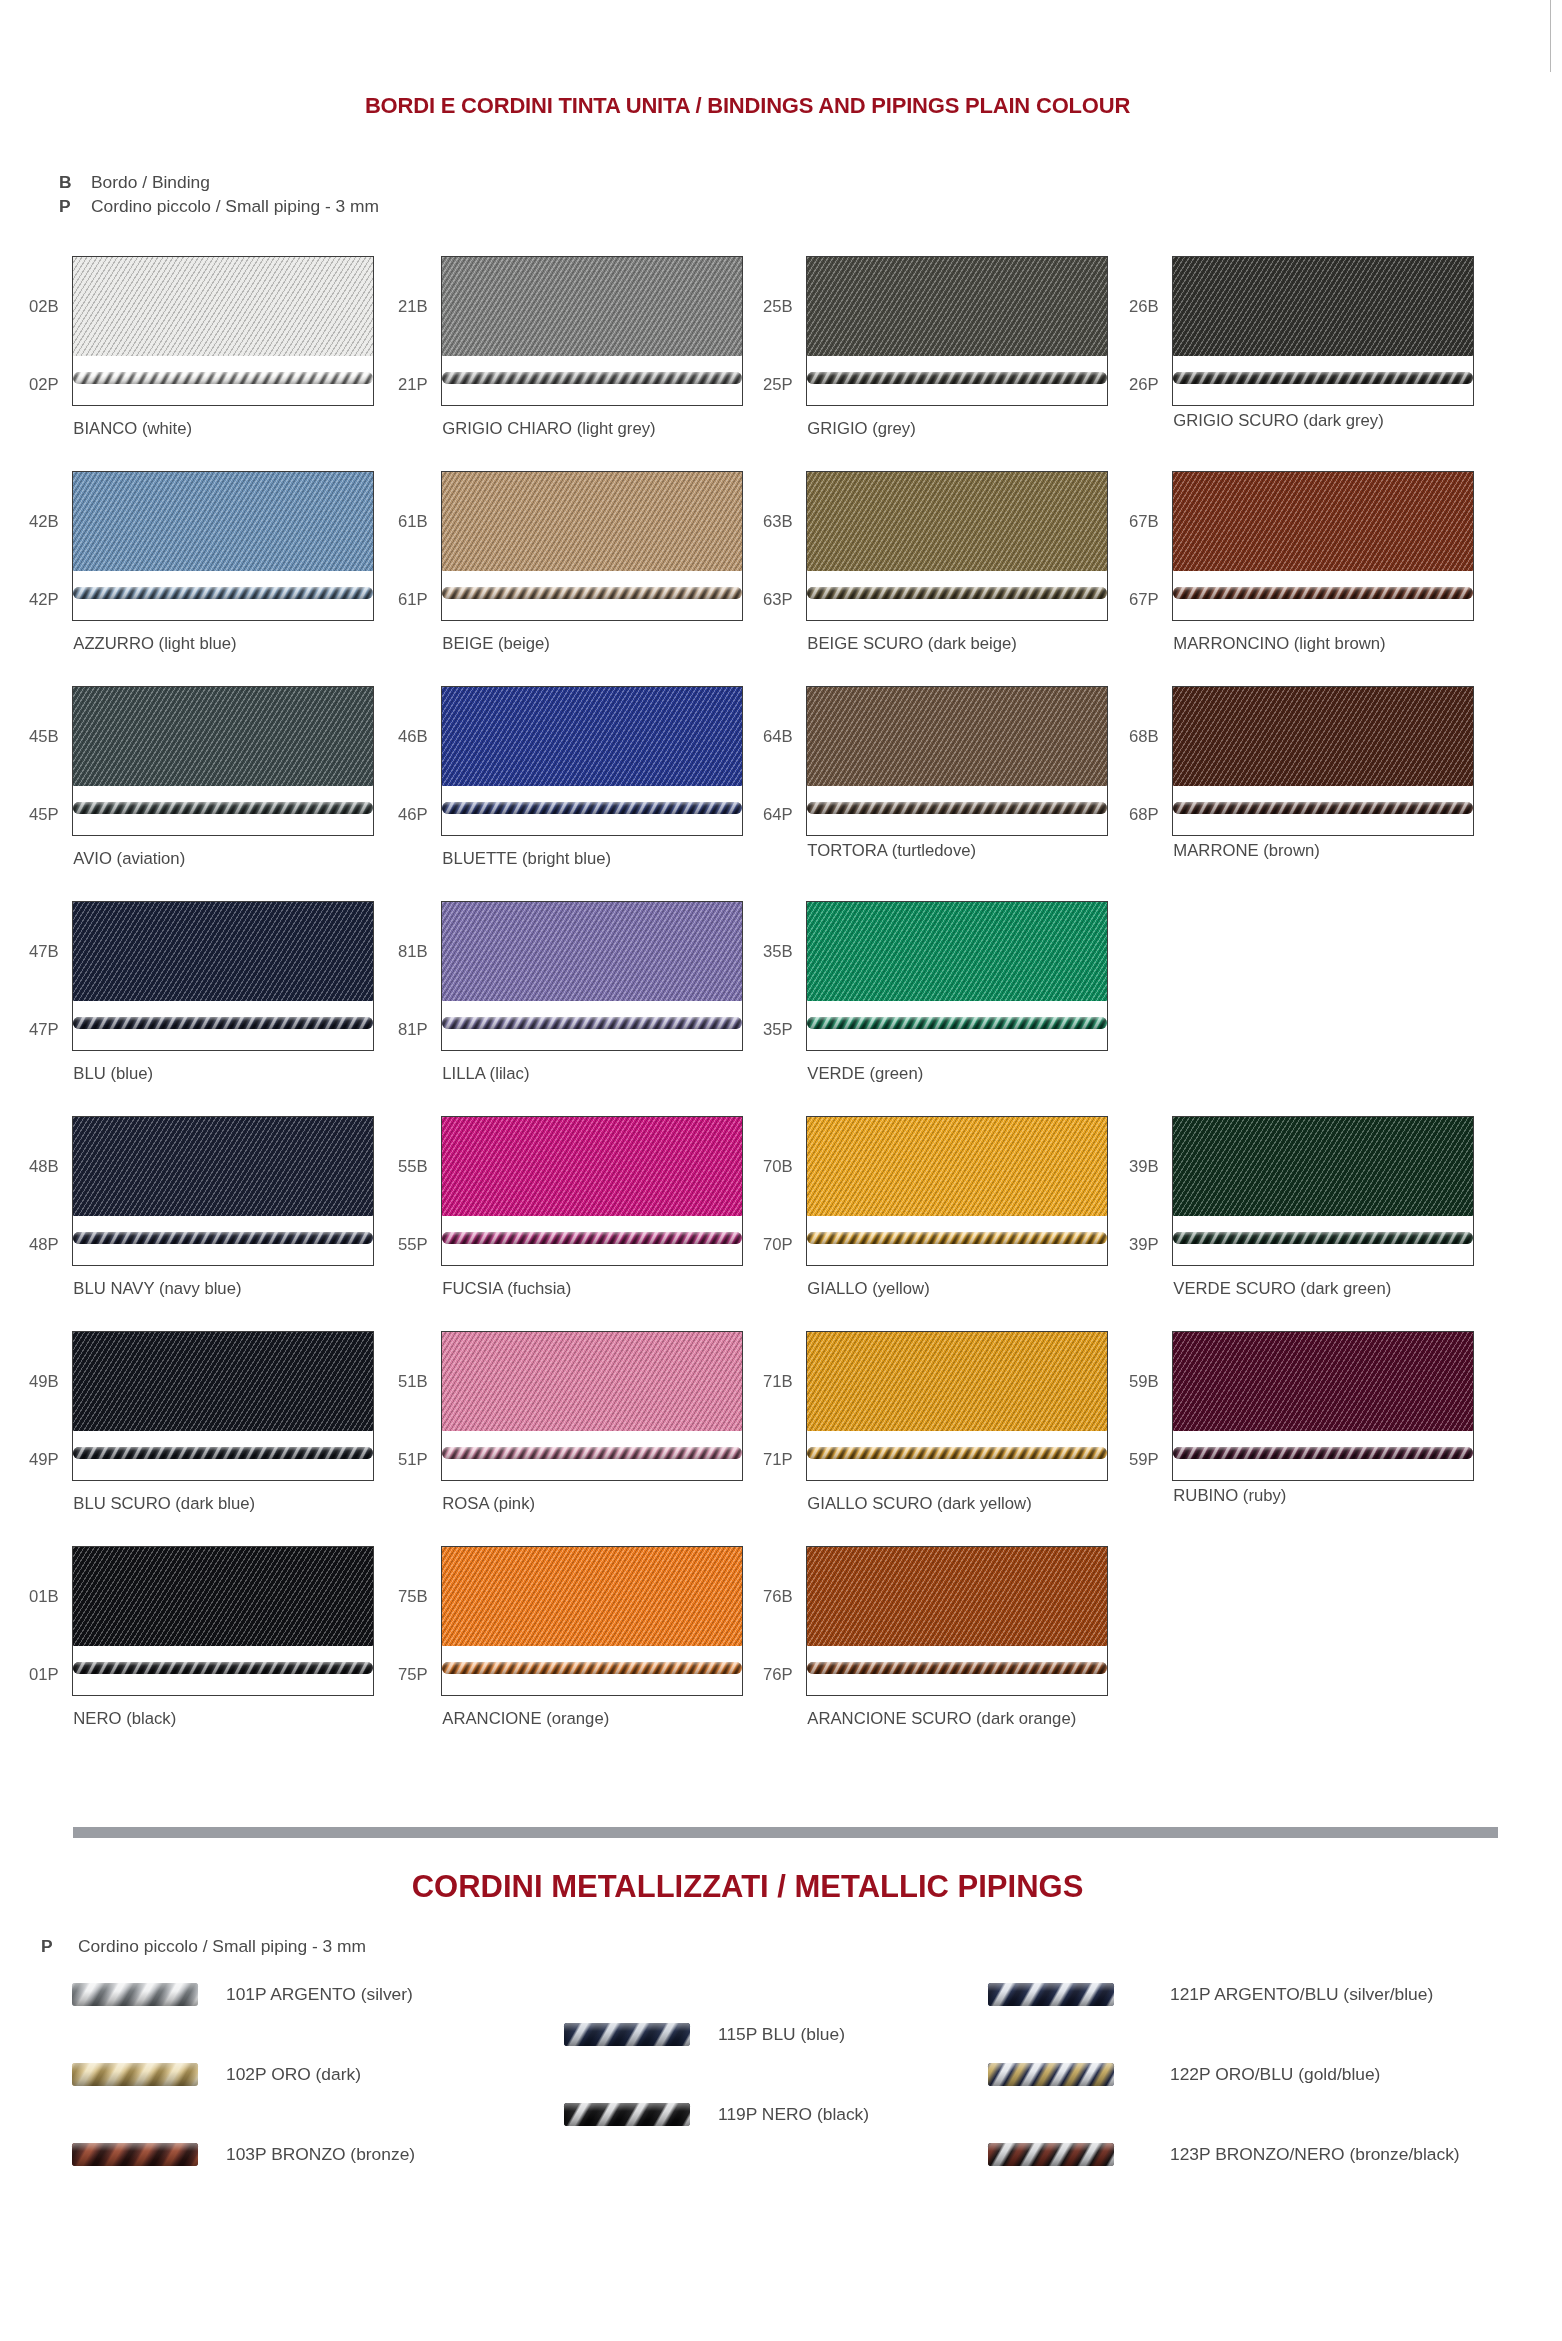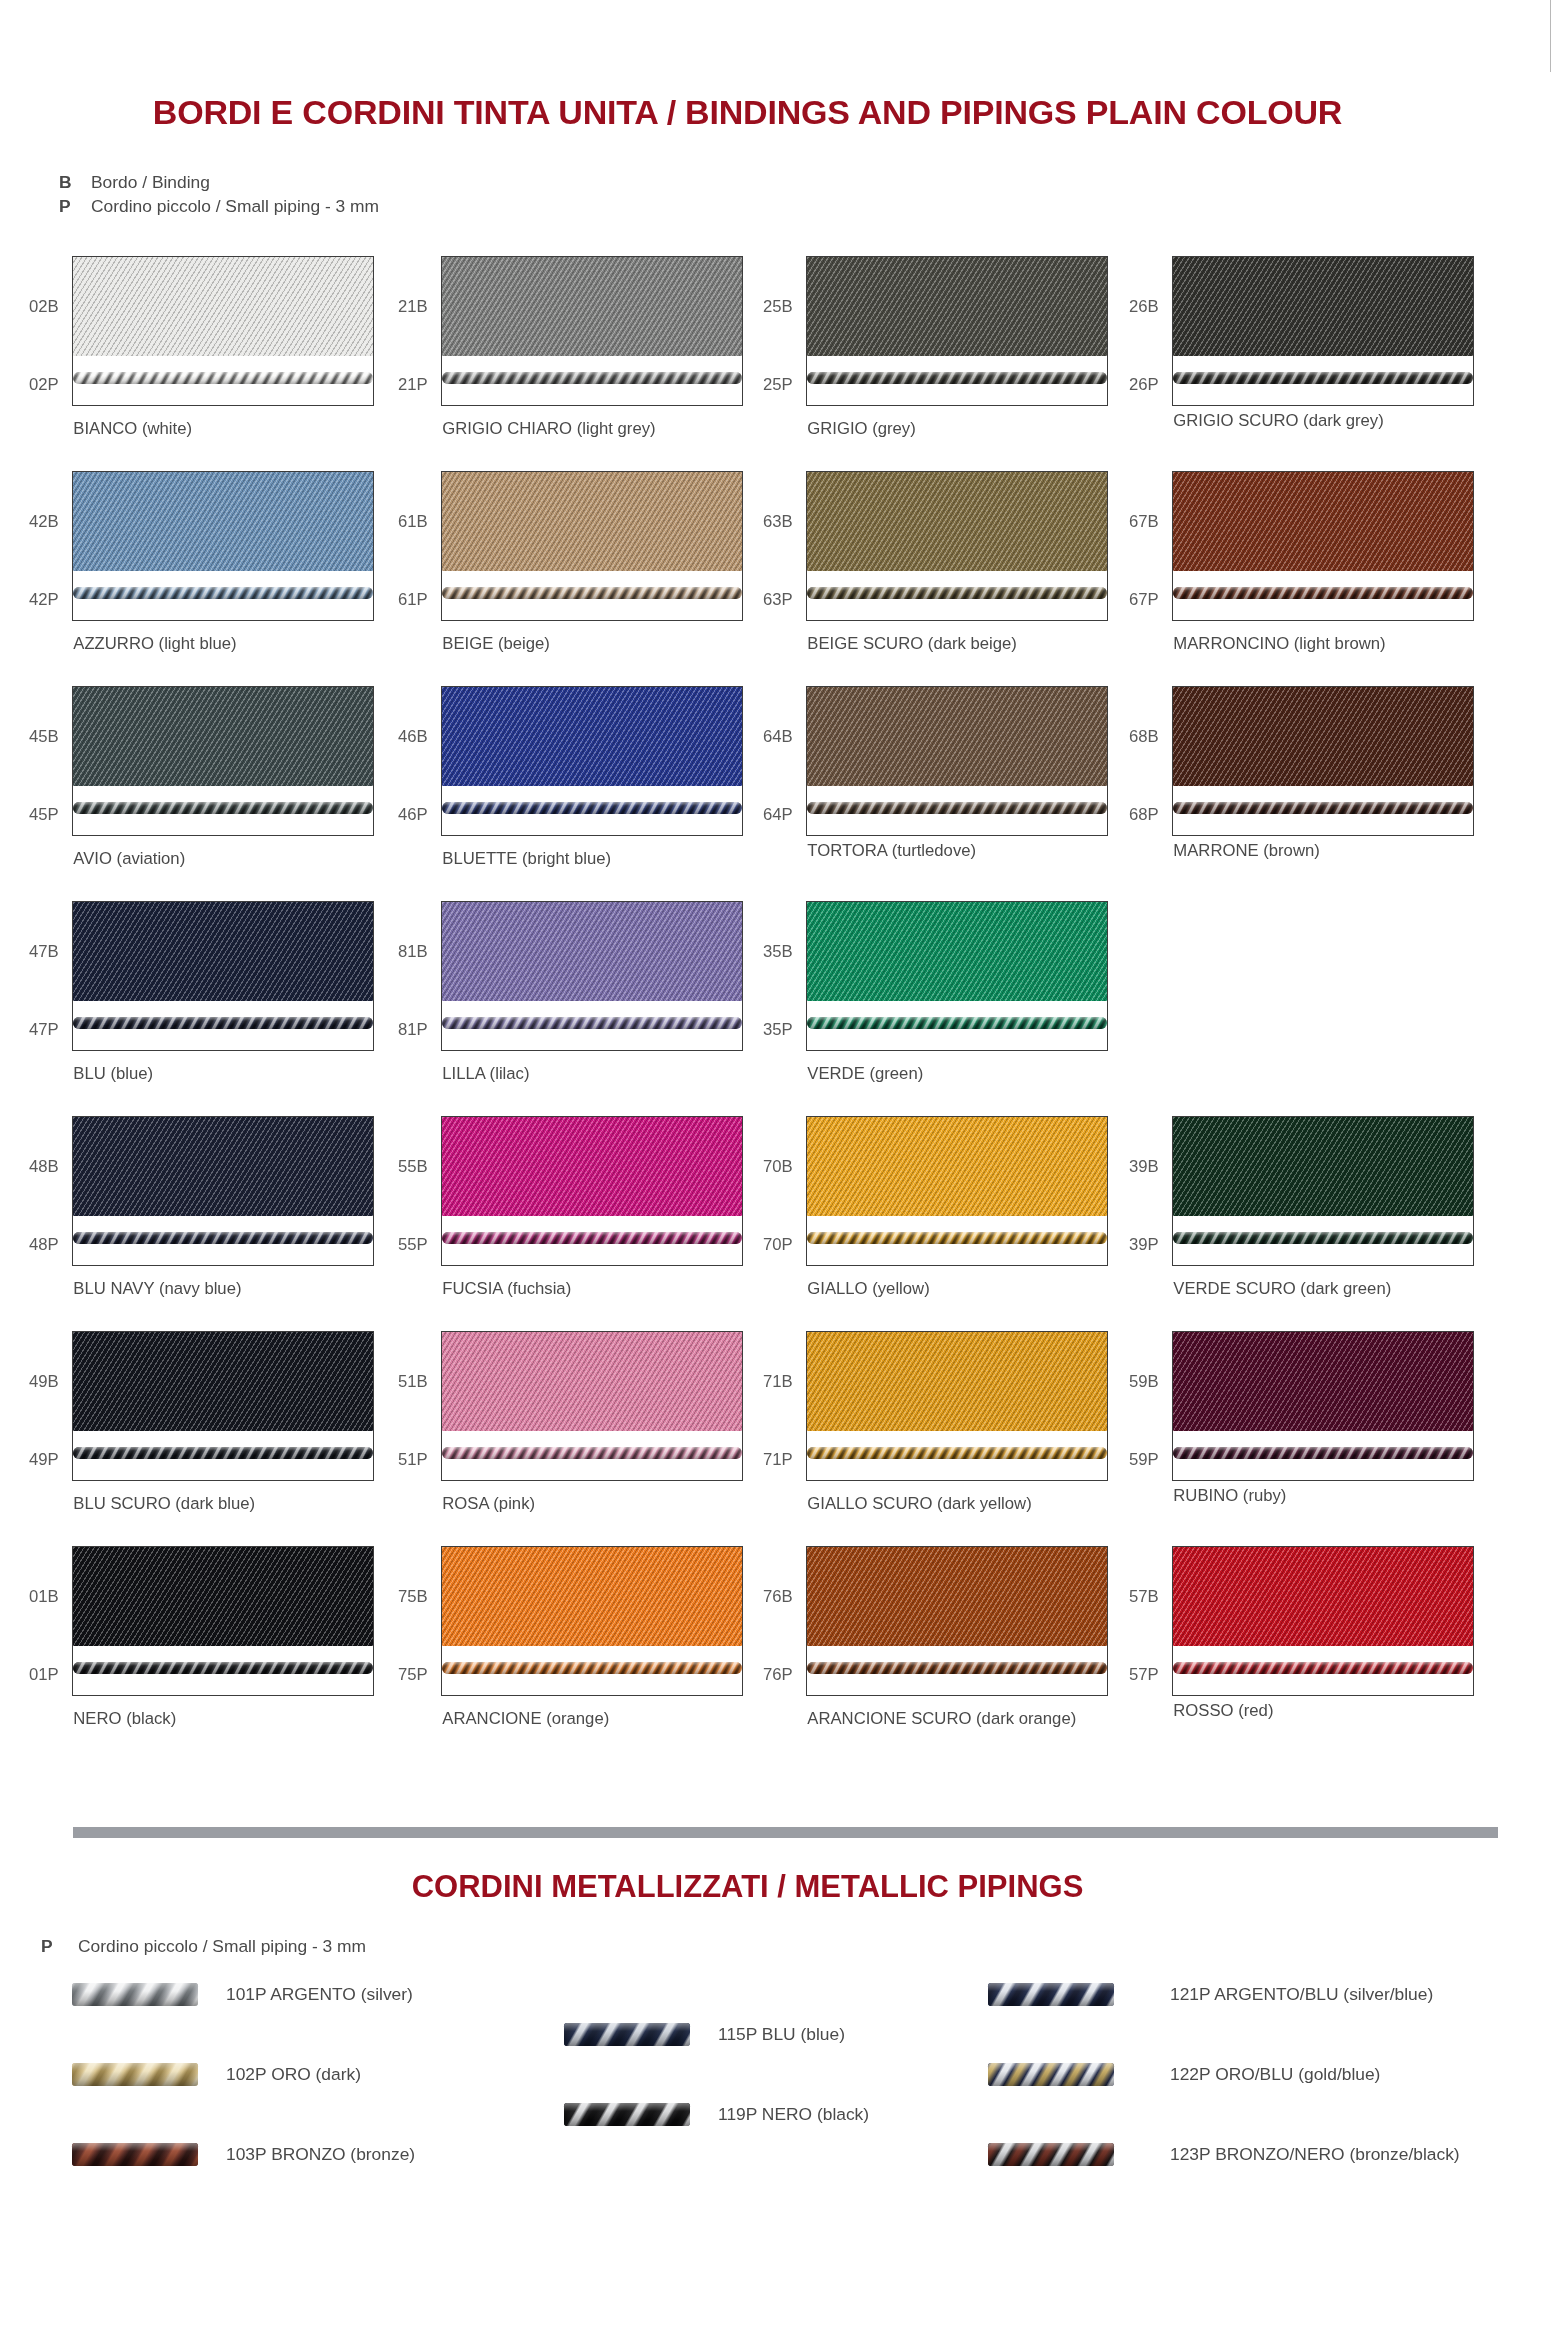--- a/index.html
+++ b/index.html
@@ -29,21 +29,21 @@
     background: #b8b8b8;
   }
 
   
   .main-title {
     position: absolute;
     left: 0;
     top: 93px;
     width: 1495px;
     text-align: center;
-    font-size: 34px;
+    font-size: 22px;
     font-weight: bold;
     color: #9a0f1e;
     letter-spacing: -0.2px;
     white-space: nowrap;
   }
 
   
   .legend {
     position: absolute;
     left: 59px;
@@ -580,31 +580,20 @@
           <div class="code b">76B</div>
           <div class="code p">76P</div>
           <div class="box">
             <div class="binding" style="background: rgb(154, 67, 18);"></div>
             <div class="piping">
               <div class="piping-cord" style="background: rgb(143, 68, 24);"></div>
             </div>
           </div>
           <div class="caption">ARANCIONE SCURO (dark orange)</div>
         </div>
-        <div class="cell c3">
-          <div class="code b">57B</div>
-          <div class="code p">57P</div>
-          <div class="box">
-            <div class="binding" style="background: rgb(193, 16, 31);"></div>
-            <div class="piping">
-              <div class="piping-cord" style="background: rgb(194, 26, 37);"></div>
-            </div>
-          </div>
-          <div class="caption raised">ROSSO (red)</div>
-        </div>
       </div>
     </div>
 
   <div class="divider"></div>
 
   <div class="metallic-title">CORDINI METALLIZZATI / METALLIC PIPINGS</div>
 
   <div class="metallic-legend">
     <span class="legend-key">P</span>
     <span class="legend-text">Cordino piccolo / Small piping - 3 mm</span>

